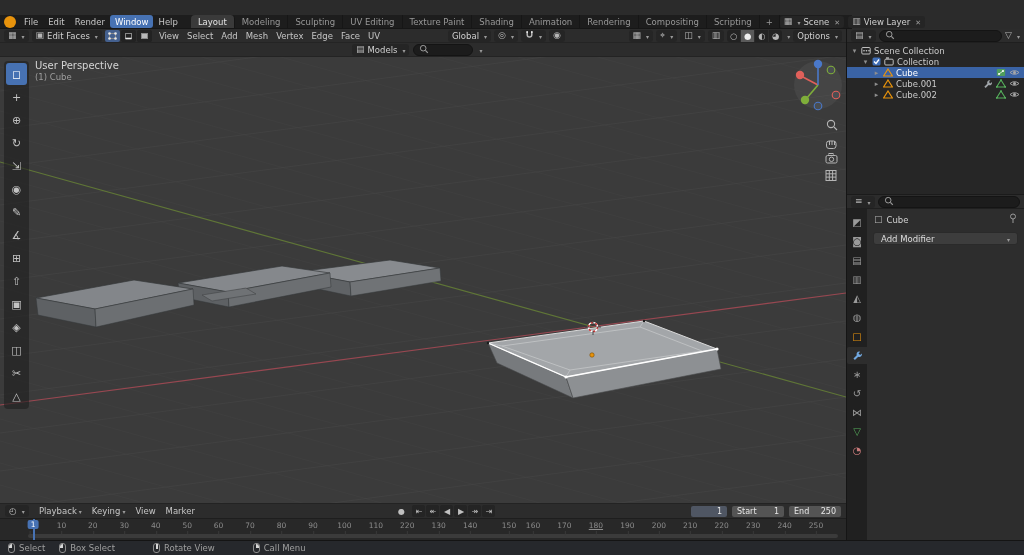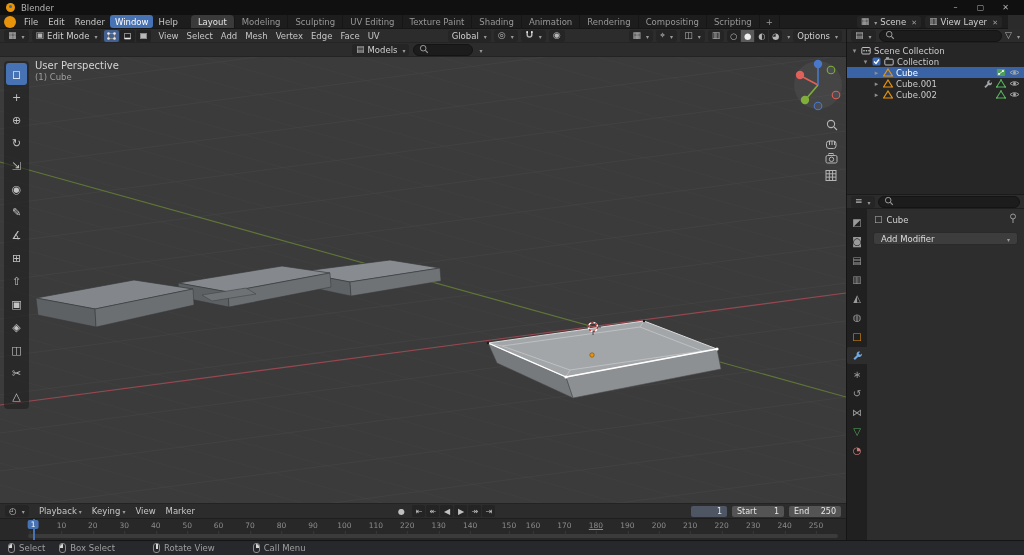--- a/index.html
+++ b/index.html
@@ -13,21 +13,21 @@
   
   .titlebar{position:absolute;left:0;top:0;width:1024px;height:15px;background:#101010;
             display:flex;align-items:center;padding:0 6px;gap:6px}
   .logo{width:9px;height:9px;border-radius:50%;background:#e8930c;position:relative;flex:none}
   .logo::after{content:"";position:absolute;left:2.5px;top:2px;width:3px;height:3px;border-radius:50%;background:#2a6fb3}
   .app-title{font-size:8.5px;color:#b2b2b2}
   .win-controls{margin-left:auto;display:flex}
   .win-btn{width:25px;height:15px;display:flex;align-items:center;justify-content:center;color:#b0b0b0;font-size:8px}
 
   
-  .topbar{position:absolute;left:0;top:15px;width:1008px;height:14px;background:#1d1d1d;
+  .topbar{position:absolute;left:0;top:15px;width:852px;height:14px;background:#1d1d1d;
           display:flex;align-items:stretch;padding:0 4px;border-bottom:1px solid #161616}
   .blogo{width:12px;height:12px;border-radius:50%;background:#e8930c;align-self:center;margin-right:3px;flex:none}
   .menubar{display:flex;align-items:stretch}
   .menu-item{padding:0 5px;display:flex;align-items:center;font-size:8.5px;color:#c6c6c6;white-space:nowrap}
   .menu-item.active{background:var(--accent);color:#fff;border-radius:3px}
   .ws-tabs{display:flex;align-items:stretch;margin-left:8px}
   .ws-tab{padding:0 7px;display:flex;align-items:center;font-size:8.5px;color:#979797;
           background:#1d1d1d;border-right:1px solid #161616;white-space:nowrap}
   .ws-tab.active{background:#3a3a3a;color:#e3e3e3;border-radius:4px 4px 0 0}
   .ws-tab.add{color:#9a9a9a;padding:0 6px}
@@ -122,29 +122,20 @@
   .mouse.l::before{content:"";position:absolute;left:0;top:0;width:2.8px;height:4px;background:#d8d8d8;border-radius:3px 0 0 0}
   .mouse.m::before{content:"";position:absolute;left:2px;top:0;width:1.8px;height:4.5px;background:#d8d8d8}
   .mouse.r::before{content:"";position:absolute;right:0;top:0;width:2.8px;height:4px;background:#d8d8d8;border-radius:0 3px 0 0}
   .stats{margin-left:auto;color:#818181;font-size:8.5px;white-space:nowrap}
 </style>
 </head>
 <body>
 
 <div id="app">
 
-  <div class="titlebar">
-    <span class="logo"></span>
-    <span class="app-title">Blender</span>
-    <div class="win-controls">
-      <span class="win-btn">–</span>
-      <span class="win-btn">▢</span>
-      <span class="win-btn">✕</span>
-    </div>
-  </div>
 
   <div class="topbar">
     <span class="blogo"></span>
     <div class="menubar">
         <span class="menu-item">File</span>
         <span class="menu-item">Edit</span>
         <span class="menu-item">Render</span>
         <span class="menu-item active">Window</span>
         <span class="menu-item">Help</span>
       </div>
@@ -176,21 +167,21 @@
     </div>
   </div>
 
   <div class="vph">
     <span class="dbtn">
       <span class="gicon">▦</span>
       <span class="chev"></span>
     </span>
     <span class="dbtn">
       <span class="gicon">▣</span>
-      <span>Edit Mode</span>
+      <span>Edit Faces</span>
       <span class="chev"></span>
     </span>
     <span class="selmodes">
         <span class="mode-btn active">
           <svg width="11" height="10">
             <rect x="2.5" y="2.5" width="6" height="5" fill="none" stroke="#888"></rect>
             <circle cx="2.5" cy="2.5" r="1.3" fill="#e8e8e8"></circle>
             <circle cx="8.5" cy="2.5" r="1.3" fill="#e8e8e8"></circle>
             <circle cx="2.5" cy="7.5" r="1.3" fill="#e8e8e8"></circle>
             <circle cx="8.5" cy="7.5" r="1.3" fill="#e8e8e8"></circle>

